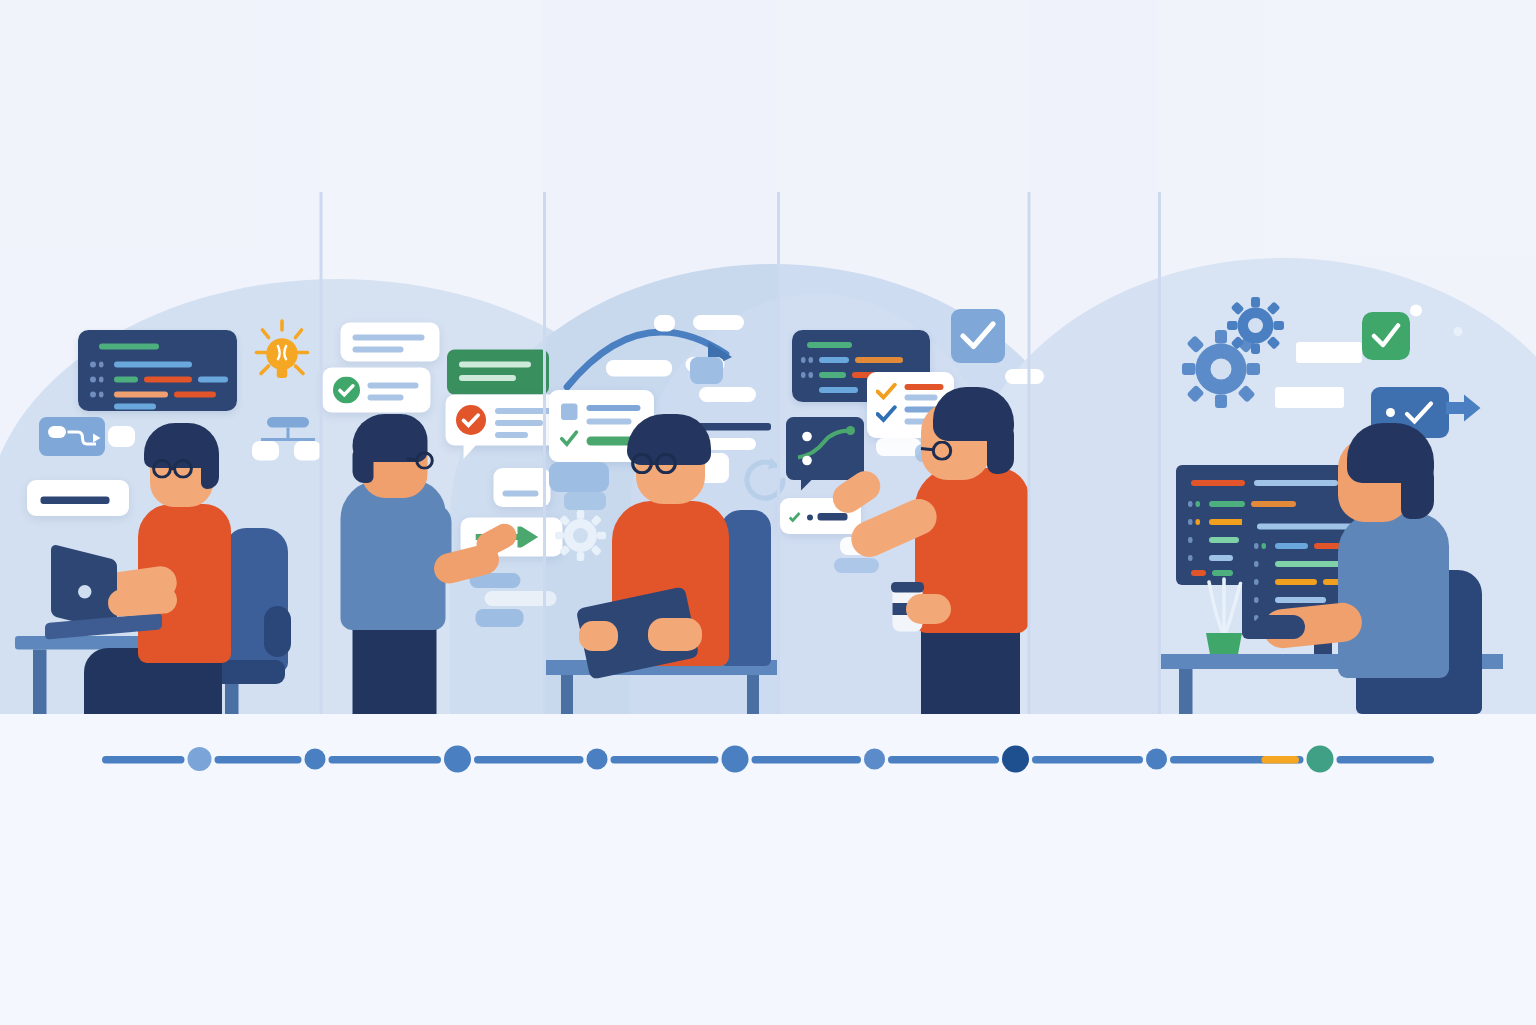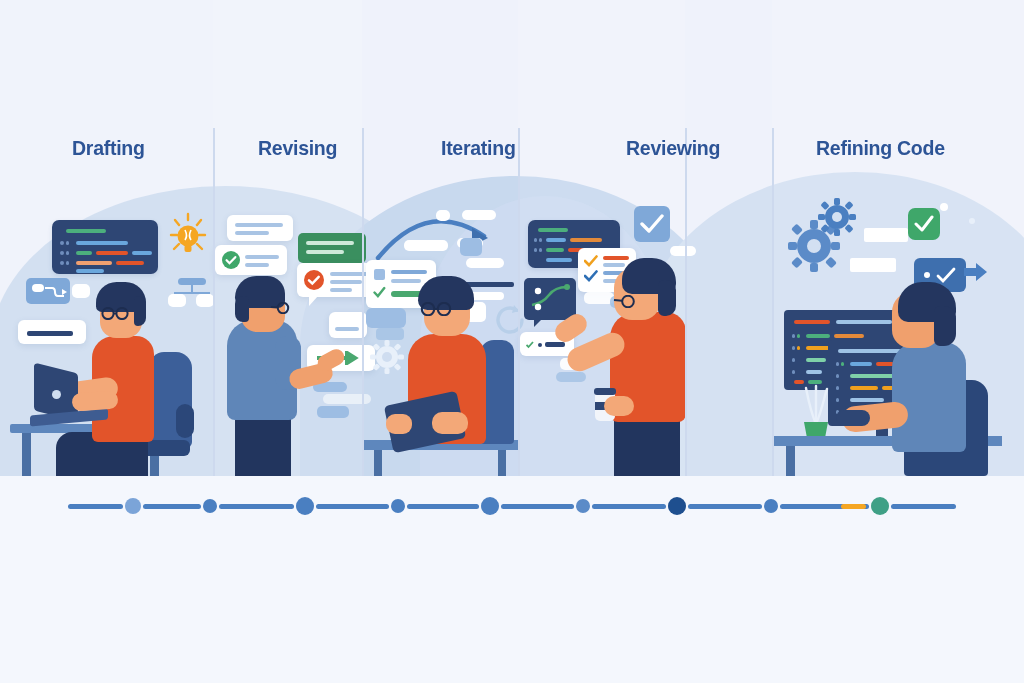--- a/index.html
+++ b/index.html
@@ -513,27 +513,20 @@
       <div class="obj hair" style="left:162px;top:306px;width:22px;height:40px;border-radius:6px 12px 12px 6px;"></div>
       <div class="obj" style="left:64px;top:410px;width:34px;height:16px;background:#2e4674;border-radius:8px;"></div>
     </div>
 
     <div class="divider" style="left:213px;"></div>
     <div class="divider" style="left:362px;"></div>
     <div class="divider" style="left:518px;"></div>
     <div class="divider" style="left:685px;"></div>
     <div class="divider" style="left:772px;"></div>
 
-    <div class="titles">
-      <div class="title" style="left:72px;">Drafting</div>
-      <div class="title" style="left:258px;">Revising</div>
-      <div class="title" style="left:441px;">Iterating</div>
-      <div class="title" style="left:626px;">Reviewing</div>
-      <div class="title" style="left:816px;">Refining Code</div>
-    </div>
   </div>
 
   <div class="timeline">
     <div id="tl-render" style="position:absolute;left:0;top:0;width:1024px;height:60px;">
         <div class="tl-seg" style="left: 68px; top: 27.5px; width: 55px; background: rgb(74, 127, 193);"></div>
         <div class="tl-seg" style="left: 143px; top: 27.5px; width: 58px; background: rgb(74, 127, 193);"></div>
         <div class="tl-seg" style="left: 219px; top: 27.5px; width: 75px; background: rgb(74, 127, 193);"></div>
         <div class="tl-seg" style="left: 316px; top: 27.5px; width: 73px; background: rgb(74, 127, 193);"></div>
         <div class="tl-seg" style="left: 407px; top: 27.5px; width: 72px; background: rgb(74, 127, 193);"></div>
         <div class="tl-seg" style="left: 501px; top: 27.5px; width: 73px; background: rgb(74, 127, 193);"></div>

